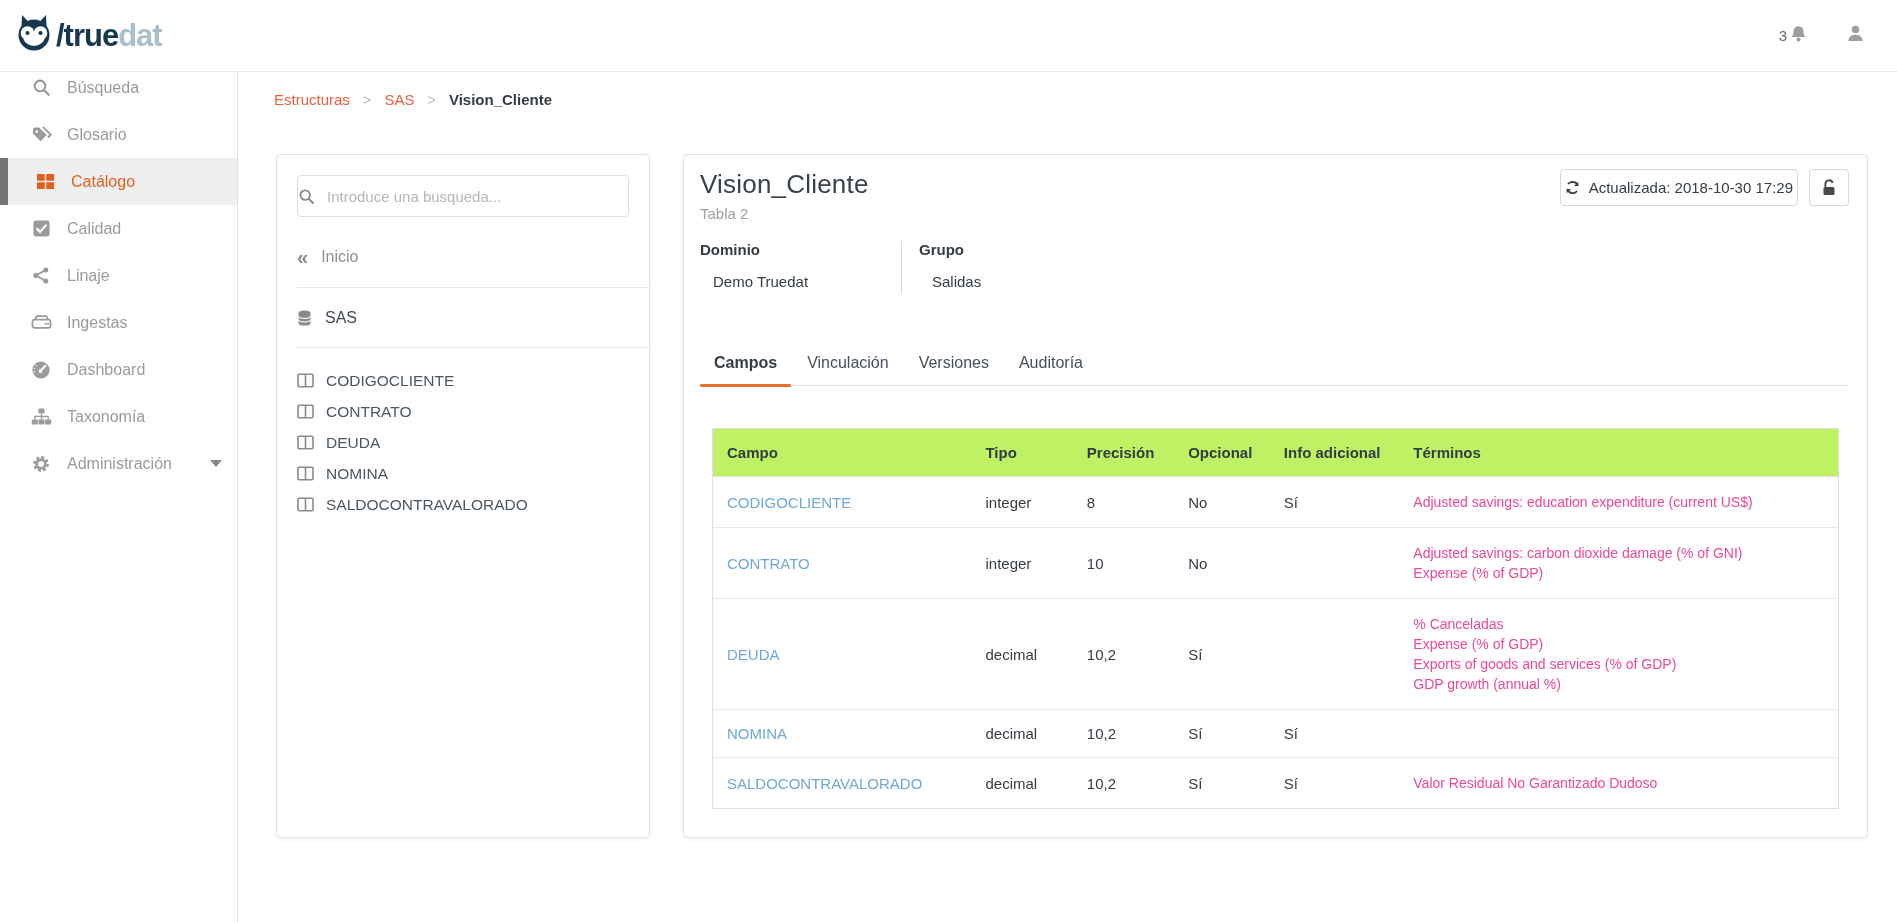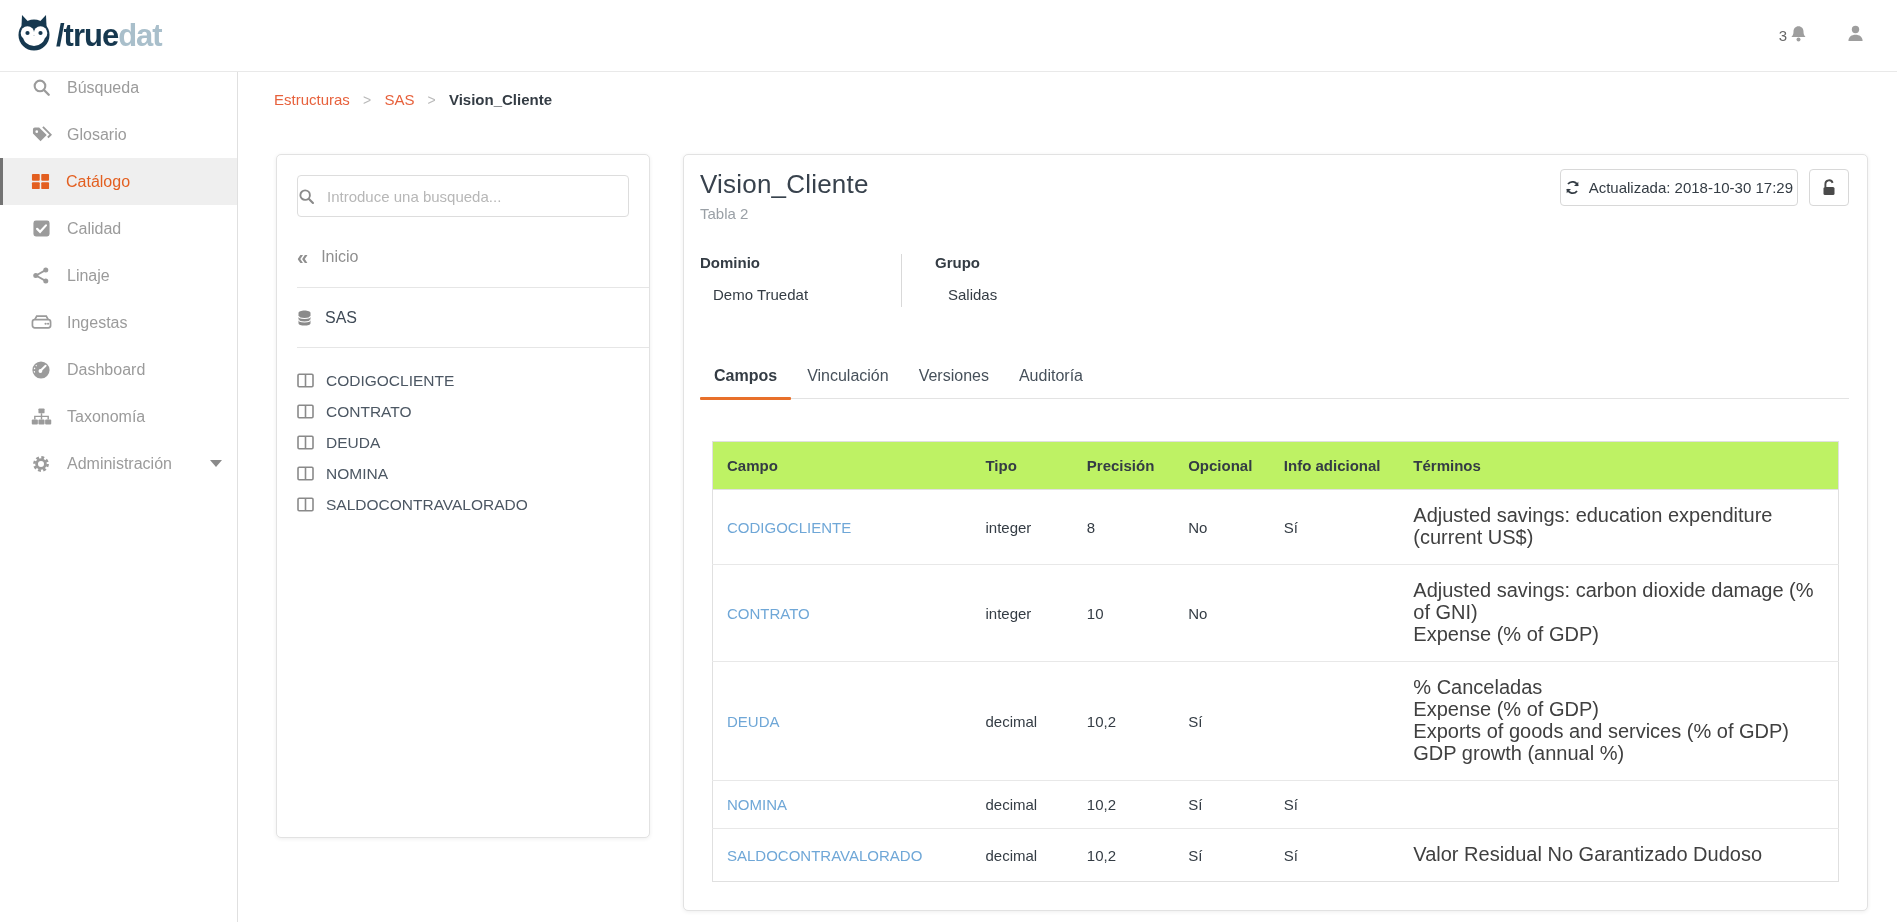--- a/index.html
+++ b/index.html
@@ -19,21 +19,21 @@
   .notif-count { font-size:15px; color:#666; }
   .icon-gray { color:#9e9e9e; }
 
   
   .sidebar { position:absolute; top:64px; left:0; bottom:0; width:238px;
              background:#fff; border-right:1px solid #e0e0e0; }
   .side-item { height:47px; display:flex; align-items:center; padding-left:30px;
                color:#9b9b9b; cursor:pointer; }
   .side-item .sicon { width:22px; height:22px; display:flex; align-items:center; justify-content:center; color:#9b9b9b; flex:none; }
   .side-item .slabel { margin-left:15px; font-size:16px; }
-  .side-item.active { background:#efefef; border-left:3px solid #737373; padding-left:26px; }
+  .side-item.active { background:#efefef; border-left:8px solid #737373; padding-left:26px; }
   .side-item.active .slabel, .side-item.active .sicon { color:#e35f20; }
   .caret-down { width:0; height:0; border-left:6px solid transparent; border-right:6px solid transparent;
                 border-top:7px solid #8a8a8a; margin-left:38px; }
 
   
   .content { position:absolute; top:64px; left:238px; right:0; bottom:0; background:#fff; overflow:hidden; }
   .breadcrumb { margin:27px 0 0 36px; font-size:15px; height:20px; }
   .breadcrumb a { color:#e7613c; text-decoration:none; cursor:pointer; }
   .breadcrumb .sep { color:#b9b9b9; margin:0 9px; font-size:14px; }
   .breadcrumb .current { color:#343c44; font-weight:bold; }
@@ -66,21 +66,21 @@
   .detail-head { display:flex; align-items:flex-start; }
   .d-title { font-size:26px; color:#38424d; font-weight:400; letter-spacing:.2px; }
   .d-sub   { font-size:15px; color:#9aa0a6; margin-top:5px; }
   .head-actions { margin-left:auto; display:flex; gap:11px; }
   .btn { display:flex; align-items:center; gap:9px; height:37px; padding:0 4px;
          background:#fff; border:1px solid #d8d8d8; border-radius:4px; cursor:pointer;
          font-size:15px; color:#343c44; font-family:"Liberation Sans", sans-serif; }
   .btn-icon { width:40px; justify-content:center; padding:0; color:#4a4a4a; }
   .d-desc { margin-top:26px; font-size:15px; color:#343c44; }
 
-  .meta-row { display:flex; margin-top:32px;gap:16px; }
+  .meta-row { display:flex; margin-top:19px; }
   .meta-col1 { width:202px; border-right:1px solid #d9d9d9; padding-bottom:4px; }
   .meta-col2 { padding-left:17px; }
   .meta-label { font-size:15px; font-weight:bold; color:#343c44; }
   .meta-value { font-size:15px; color:#343c44; margin-top:15px; padding-left:13px; }
 
   .tabs { display:flex; margin-top:30px; border-bottom:1px solid #e3e3e3; }
   .tab { padding:0 14px 13px; font-size:16px; color:#46505a; cursor:pointer;
          margin-right:2px; position:relative;margin-top:30px; }
   .tab.active { font-weight:bold; color:#343c44; }
   .tab.active::after { content:""; position:absolute; left:0; right:0; bottom:-2px;
@@ -91,21 +91,21 @@
                  border:1px solid #e0e0e0; }
   table.fields thead th { background:#bef264; text-align:left; font-size:15px; font-weight:bold;
                           color:#343c44; padding:15px 14px; border-bottom:1px solid #e0e0e0; }
   table.fields tbody td { font-size:15px; color:#343c44; padding:15px 14px;
                           border-bottom:1px solid #e8e8e8; vertical-align:middle; }
   table.fields tbody tr:last-child td { border-bottom:none; }
   .col-campo{width:23%;} .col-tipo{width:9%;} .col-prec{width:9%;}
   .col-opc{width:8.5%;} .col-info{width:11.5%;} .col-term{width:39%;}
   a.field-link { color:#6fa7d7; text-decoration:none; cursor:pointer; }
   .term { line-height:20px; }
-  .term a { color:#404040; text-decoration:none; cursor:pointer; font-size:20px; }
+  .term a { color:#ec4899; text-decoration:none; cursor:pointer; font-size:14px; }
 </style>
 </head>
 <body>
 
 <div class="topbar">
   <div class="logo">
     <span>
       <svg width="40" height="42" viewBox="0 0 40 42">
         <path d="M8 2 L15 9.5 L7.5 13 Z" fill="#16384f"></path>
         <path d="M32 2 L25 9.5 L32.5 13 Z" fill="#16384f"></path>

